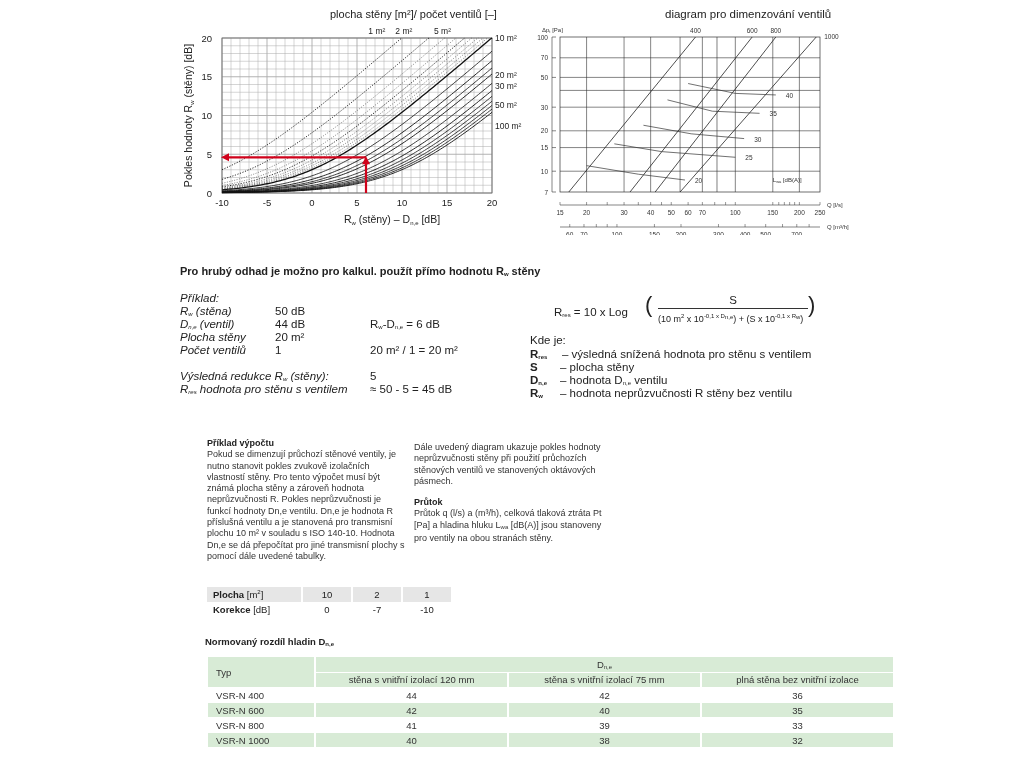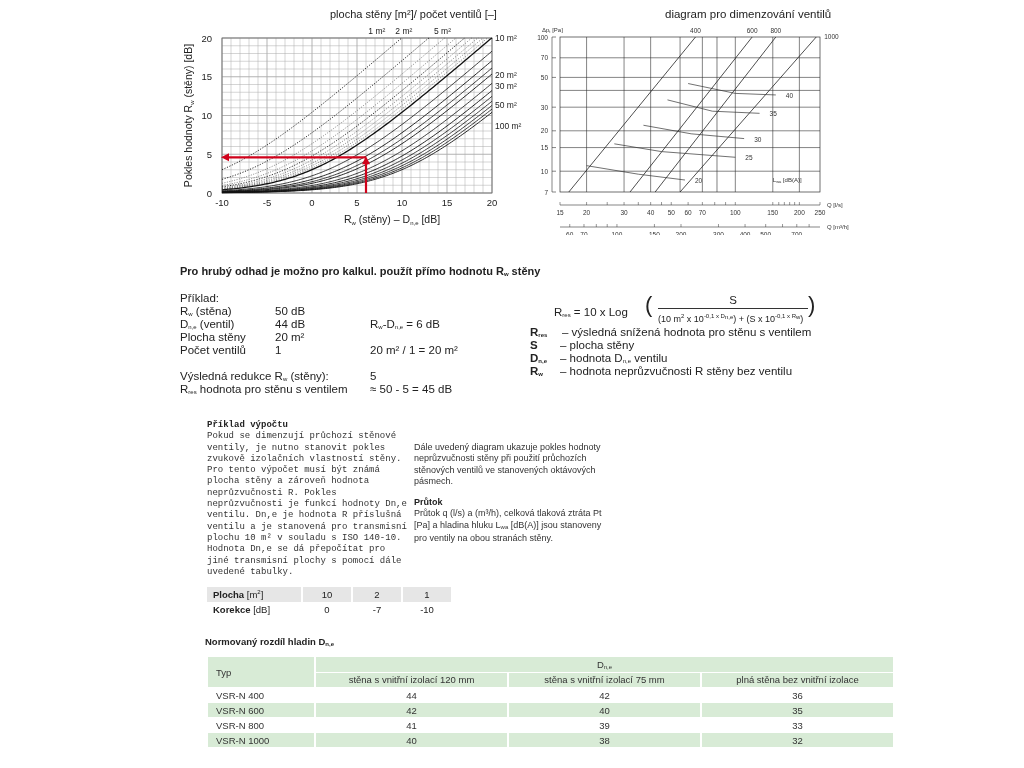--- a/index.html
+++ b/index.html
@@ -4,21 +4,21 @@
 <style>
   html, body { margin:0; padding:0; background:#fff; }
   body { width:1024px; height:768px; position:relative; overflow:hidden;
          font-family:"Liberation Sans", sans-serif; color:#222; }
   .abs { position:absolute; }
   svg text { font-family:"Liberation Sans", sans-serif; }
   .title-left { left:330px; top:8px; font-size:11px; }
   .title-right { left:665px; top:8px; font-size:11.5px; }
   .bold-head { left:180px; top:265px; font-size:11px; font-weight:bold; }
   .ex { font-size:11.5px; line-height:13px; }
-  .ex-row { position:absolute; left:180px; }
+  .ex-row { position:absolute; left:180px;font-style:italic; }
   .c2 { position:absolute; left:275px; }
   .c3 { position:absolute; left:370px; }
   .formula-block { font-size:11.5px; line-height:13.5px; }
   sub { font-size:6px; vertical-align:-1px; }
   sup { font-size:6px; vertical-align:4px; }
   .para { font-size:9px; line-height:11.3px; color:#333; }
   .para b { color:#222; }
   table { border-collapse:separate; border-spacing:2px; }
   .small-table { left:205px; top:587px; font-size:9.5px; border-spacing:2px 0; }
   .small-table td { padding:2px 6px; text-align:center; }
@@ -277,27 +277,28 @@
 
 <div class="abs formula-block" style="left:530px;top:292px;width:300px;">
   <div style="position:relative;height:32px;margin-top:2px;">
     <span style="position:absolute;left:24px;top:12px;">R<sub>res</sub> = 10 x Log</span>
     <span style="position:absolute;left:115px;top:4px;font-size:22px;font-weight:100;">(</span>
     <span style="position:absolute;left:128px;top:0;width:150px;text-align:center;">S</span>
     <span style="position:absolute;left:128px;top:14px;width:150px;border-top:1px solid #333;"></span>
     <span style="position:absolute;left:128px;top:16px;font-size:9px;white-space:nowrap;">(10 m<sup>2</sup> x 10<sup>-0,1 x D<sub>n,e</sub></sup>) + (S x 10<sup>-0,1 x R<sub>w</sub></sup>)</span>
     <span style="position:absolute;left:278px;top:4px;font-size:22px;font-weight:100;">)</span>
   </div>
+  <div style="margin-top:8px;">Kde je:</div>
   <div style="position:relative;height:13px;"><b>R<sub>res</sub></b><span style="position:absolute;left:32px;">– výsledná snížená hodnota pro stěnu s ventilem</span></div>
   <div style="position:relative;height:13px;"><b>S</b><span style="position:absolute;left:30px;">– plocha stěny</span></div>
   <div style="position:relative;height:13px;"><b>D<sub>n,e</sub></b><span style="position:absolute;left:30px;">– hodnota D<sub>n,e</sub> ventilu</span></div>
   <div style="position:relative;height:13px;"><b>R<sub>w</sub></b><span style="position:absolute;left:30px;">– hodnota neprůzvučnosti R stěny bez ventilu</span></div>
 </div>
 
-<div class="abs para" style="left:207px;top:420px;width:200px;font-family:Liberation Mono, monospace;">
+<div class="abs para" style="left:207px;top:438px;width:200px;">
   <b>Příklad výpočtu</b><br>
   <span>Pokud se dimenzují průchozí stěnové ventily, je nutno stanovit pokles zvukově izolačních vlastností stěny. Pro tento výpočet musí být známá plocha stěny a zároveň hodnota neprůzvučnosti R. Pokles neprůzvučnosti je funkcí hodnoty Dn,e ventilu. Dn,e je hodnota R příslušná ventilu a je stanovená pro transmisní plochu 10 m² v souladu s ISO 140-10. Hodnota Dn,e se dá přepočítat pro jiné transmisní plochy s pomocí dále uvedené tabulky.</span>
 </div>
 <div class="abs para" style="left:414px;top:442px;width:192px;">
   <span>Dále uvedený diagram ukazuje pokles hodnoty neprůzvučnosti stěny při použití průchozích stěnových ventilů ve stanovených oktávových pásmech.</span>
   <div style="height:10px"></div>
   <b>Průtok</b><br>
   <span>Průtok q (l/s) a (m³/h), celková tlaková ztráta Pt [Pa] a hladina hluku L<sub>wa</sub> [dB(A)] jsou stanoveny pro ventily na obou stranách stěny.</span>
 </div>
 

